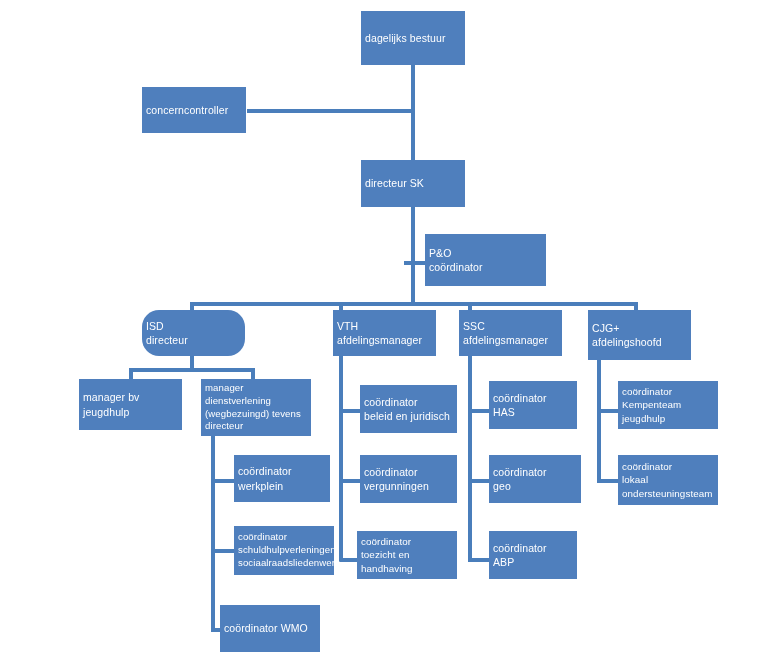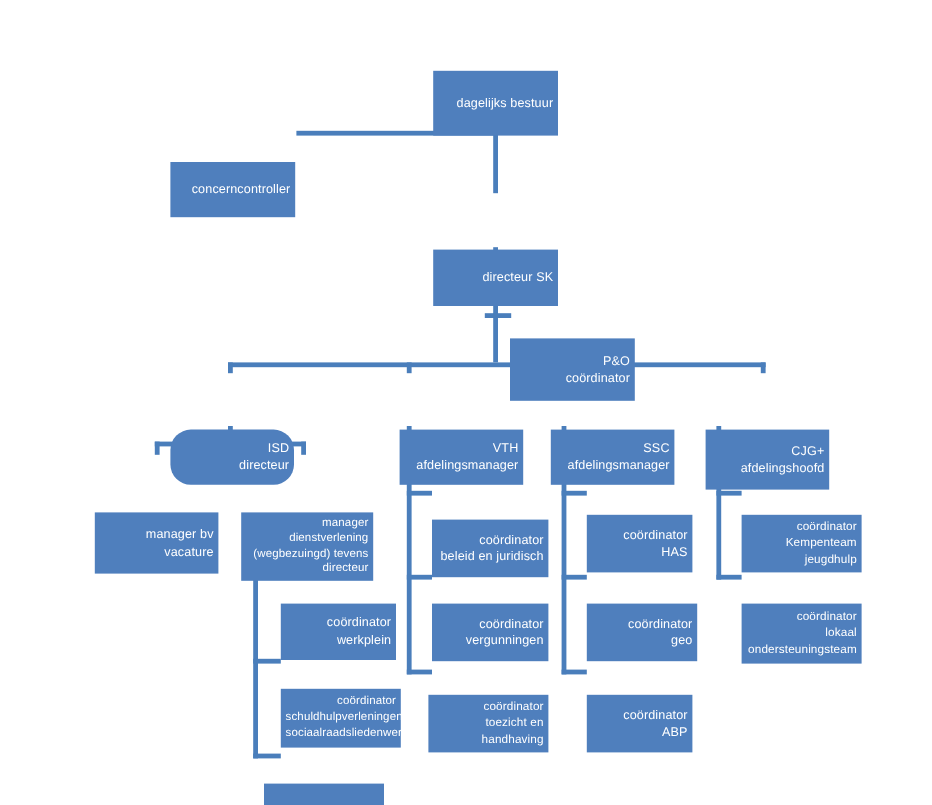--- a/index.html
+++ b/index.html
@@ -17,27 +17,26 @@
     background: #ffffff;
     overflow: hidden;
   }
   .node {
     position: absolute;
     background: #4f7fbd;
     color: #ffffff;
     display: flex;
     align-items: center;
     justify-content: center;
-    text-align: right;
+    text-align: left;
     box-sizing: border-box;
     padding: 2px 4px;
     font-size: 10.5px;
     line-height: 1.35;
     letter-spacing: 0.1px;
-    margin-top: 48px;
   }
   .node span {
     display: block;
     width: 100%;
   }
   .conn {
     position: absolute;
     background: #4a7ebb;
   }
   .conn.v { width: 4px; }
@@ -96,21 +95,21 @@
 
   <div class="node" style="left:142px; top:87px; width:104px; height:46px;">
     <span>concerncontroller</span>
   </div>
 
   <div class="node" style="left:361px; top:160px; width:104px; height:47px;">
     <span>directeur SK</span>
   </div>
 
 
-  <div class="node" style="left:425px; top:234px; width:104px; height:52px;">
+  <div class="node" style="left:425px; top:234px; width:121px; height:52px;">
     <span>
       <span>P&amp;O</span>
       <span>coördinator</span>
     </span>
   </div>
 
   <div class="node" style="left:142px; top:310px; width:103px; height:46px;border-radius:17px;">
     <span>
       <span>ISD</span>
       <span>directeur</span>
@@ -134,21 +133,21 @@
   <div class="node" style="left:588px; top:310px; width:103px; height:50px;">
     <span>
       <span>CJG+</span>
       <span>afdelingshoofd</span>
     </span>
   </div>
 
   <div class="node" style="left:79px; top:379px; width:103px; height:51px;">
     <span>
       <span>manager  bv</span>
-      <span>vacature</span>
+      <span>jeugdhulp</span>
     </span>
   </div>
 
   <div class="node" style="left:201px; top:379px; width:110px; height:57px; font-size:9.6px;">
     <span>
       <span>manager dienstverlening</span>
       <span>(wegbezuingd) tevens</span>
       <span>directeur</span>
     </span>
   </div>

